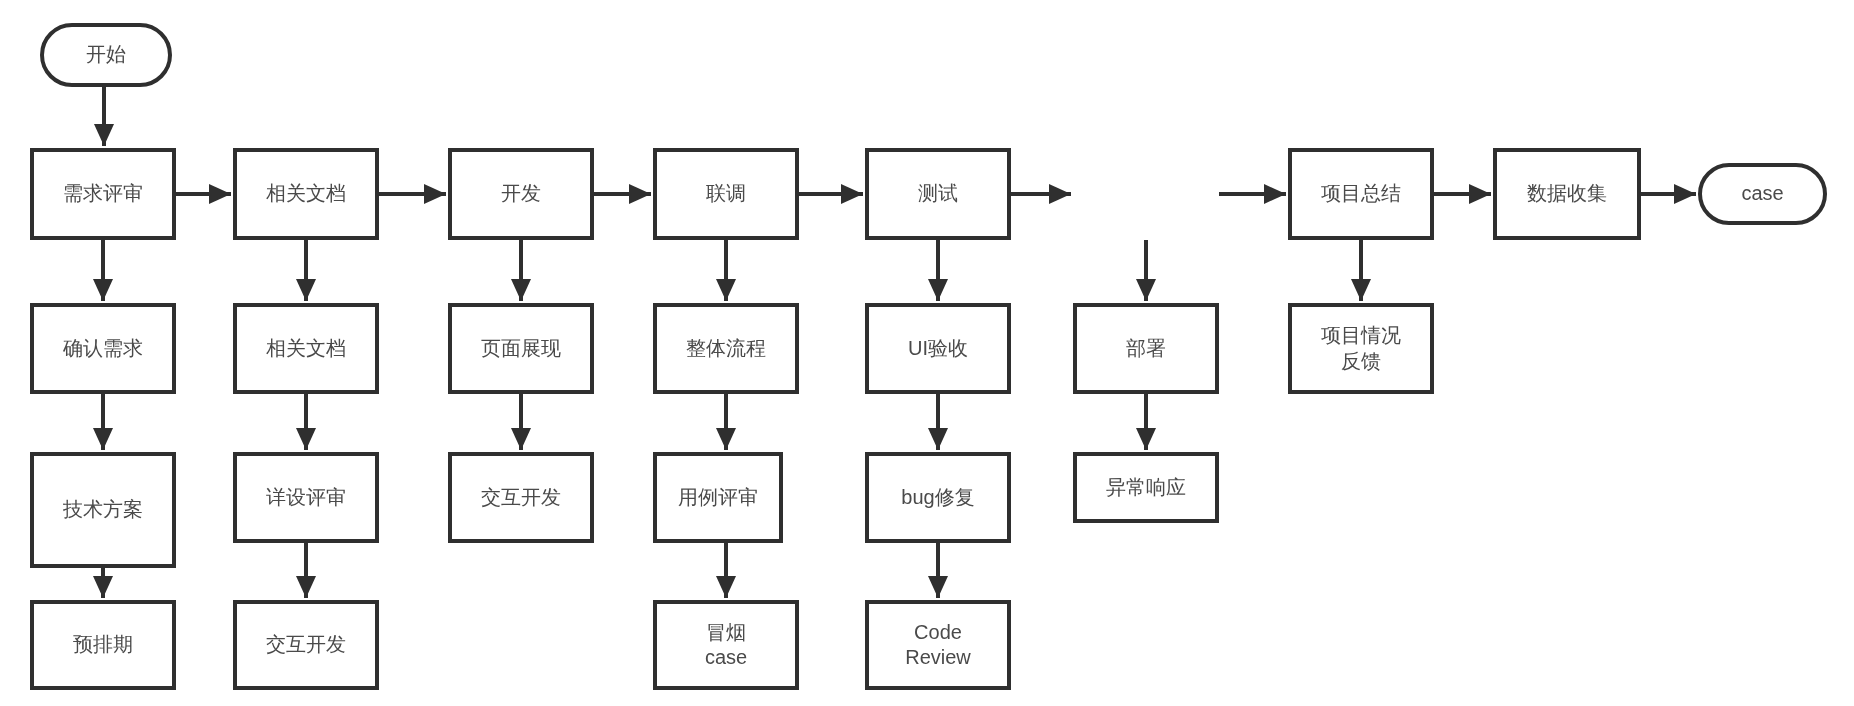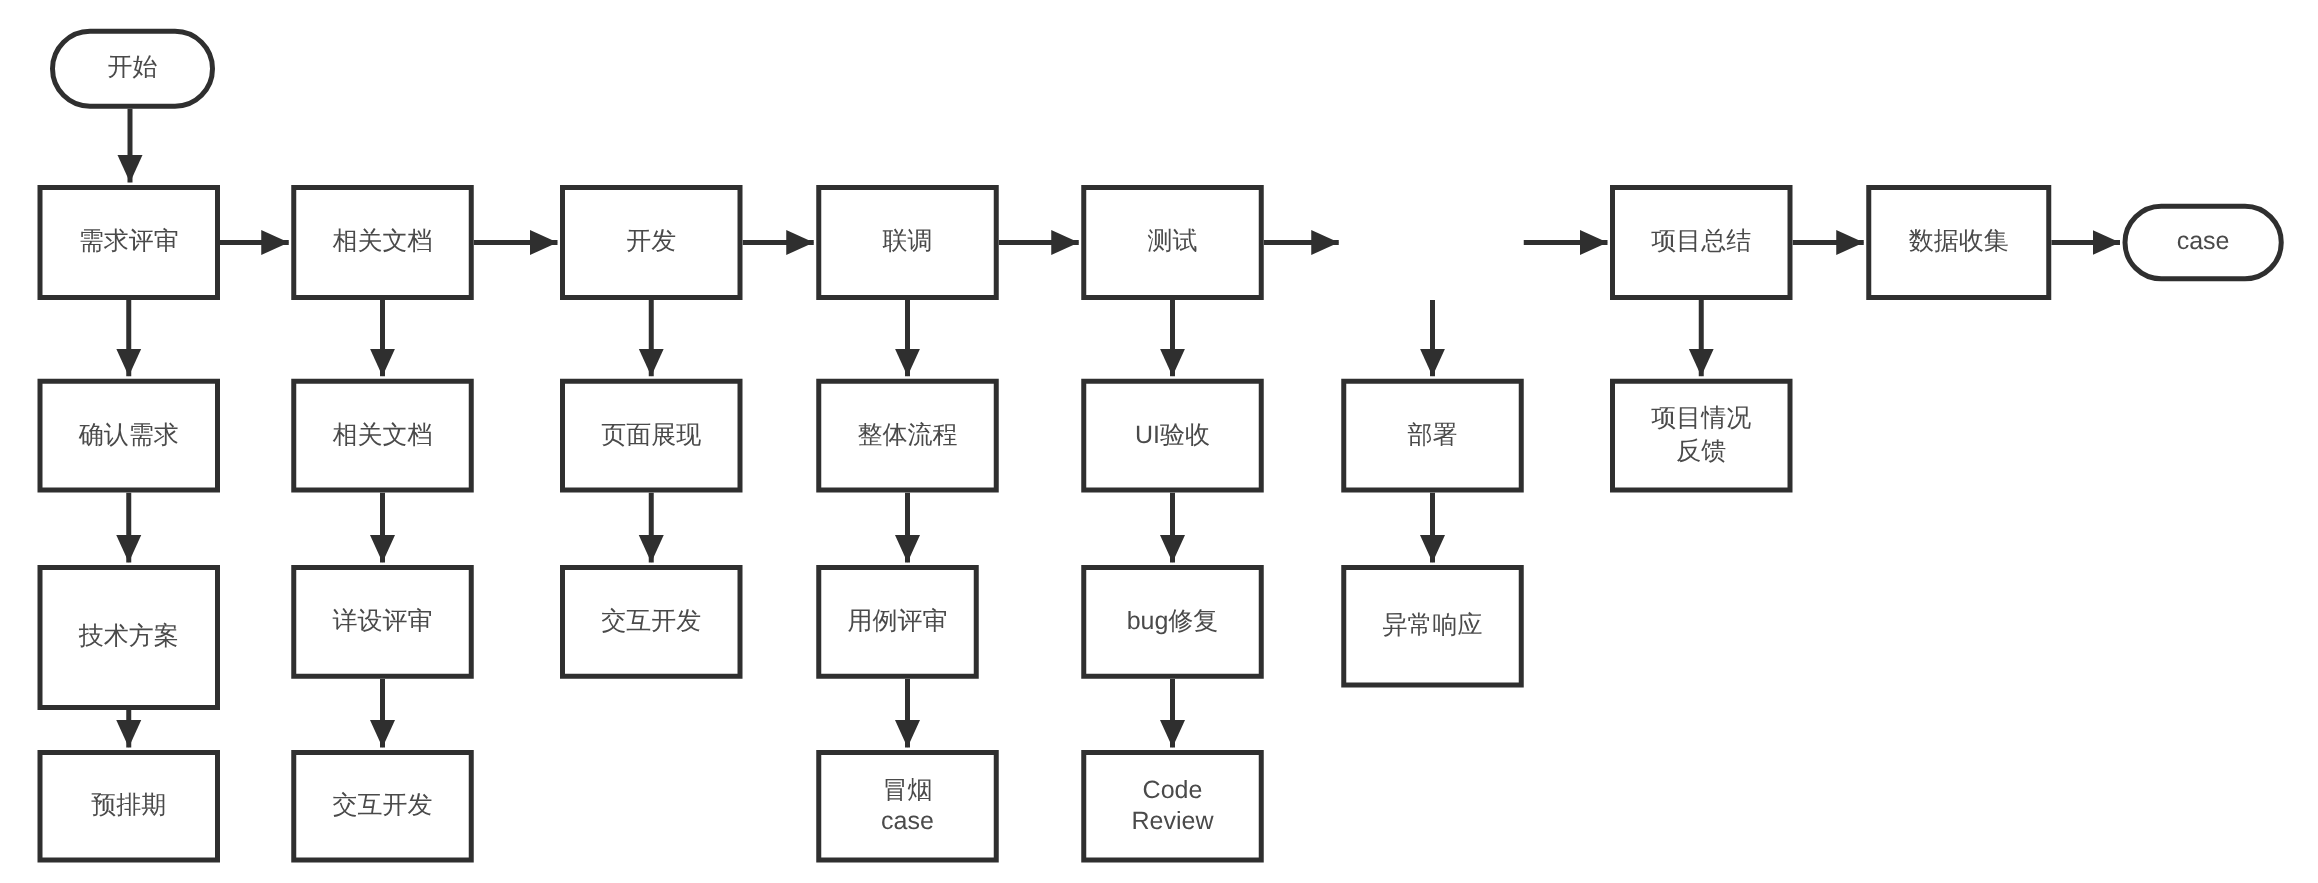--- a/index.html
+++ b/index.html
@@ -103,18 +103,18 @@
   <div class="node" style="left:653px;top:452px;width:130px;height:91px">用例评审</div>
   <div class="node" style="left:653px;top:600px;width:146px;height:90px">冒烟
 case</div>
 
   <div class="node" style="left:865px;top:303px;width:146px;height:91px">UI验收</div>
   <div class="node" style="left:865px;top:452px;width:146px;height:91px">bug修复</div>
   <div class="node" style="left:865px;top:600px;width:146px;height:90px">Code
 Review</div>
 
   <div class="node" style="left:1073px;top:303px;width:146px;height:91px">部署</div>
-  <div class="node" style="left:1073px;top:452px;width:146px;height:98px">异常响应</div>
+  <div class="node" style="left:1073px;top:452px;width:146px;height:71px">异常响应</div>
 
   <div class="node" style="left:1288px;top:303px;width:146px;height:91px">项目情况
 反馈</div>
 
 </div>
 
 </body></html>

